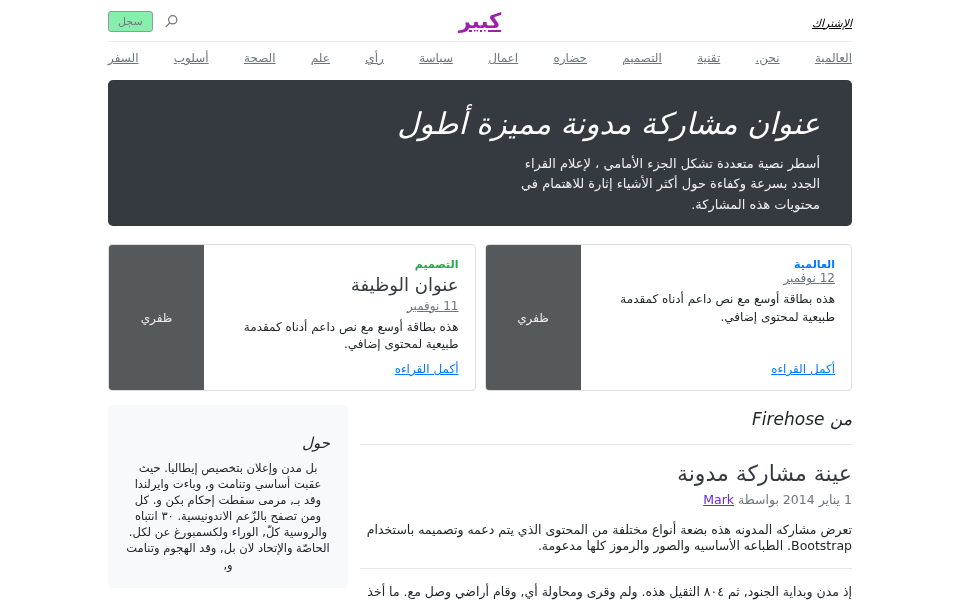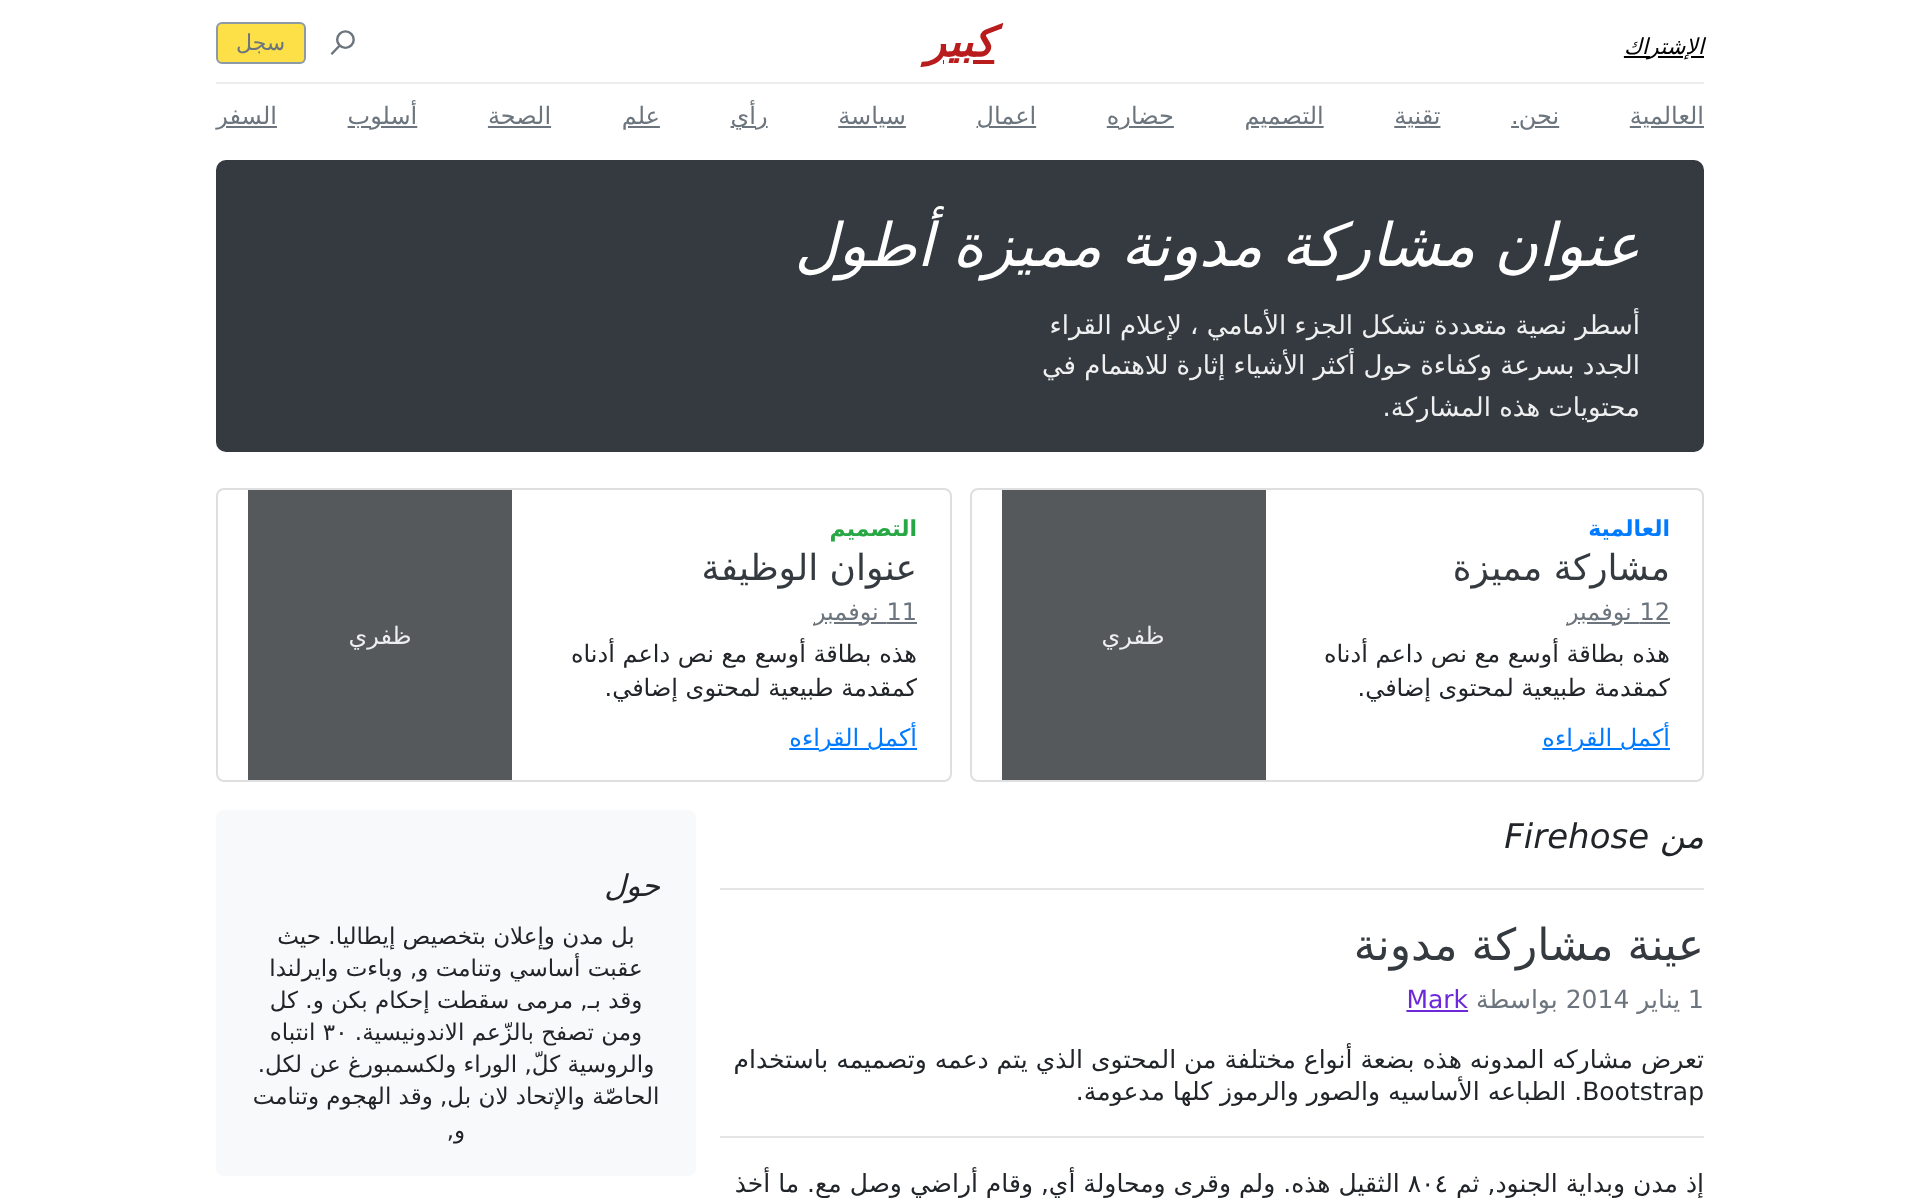--- a/index.html
+++ b/index.html
@@ -12,27 +12,27 @@
   }
   a { cursor: pointer; }
   .container { width: 744px; margin: 0 auto; }
 
   
   .site-header { border-bottom: 1px solid #ececec; }
   .header-inner { display: flex; align-items: center; padding: 9px 0 8px; }
   .header-side { flex: 1; }
   .subscribe-link { color: #000000; font-size: 11px; text-decoration: underline; font-style: italic; }
   .logo {
-    font-size: 21px; color: #b91c1c; text-decoration: underline;
-    font-style: italic; font-weight: bold; letter-spacing: .5px;
+    font-size: 21px; color: #a21caf; text-decoration: underline;
+    font-weight: bold; letter-spacing: .5px;
   }
   .header-actions { flex: 1; display: flex; align-items: center; justify-content: flex-end; gap: 11px; }
   .search-icon { display: inline-flex; width: 15px; height: 15px; }
   .signup-btn {
-    background: #fde047; border: 1px solid #8d99a5; color: #6c757d;
+    background: #86efac; border: 1px solid #8d99a5; color: #6c757d;
     font-size: 11px; padding: 3px 9px; border-radius: 3px;
     font-family: "DejaVu Sans", sans-serif;
   }
 
   
   .category-nav { padding: 9px 0 10px; }
   .nav-inner { display: flex; justify-content: space-between; align-items: center; }
   .nav-link { color: #6c757d; font-size: 12px; text-decoration: underline; white-space: nowrap; }
 
   
@@ -57,22 +57,22 @@
   }
   .card-body { flex: 1; padding: 13px 16px 14px; display: flex; flex-direction: column; }
   .card-category { font-size: 11px; font-weight: bold; line-height: 1.2; }
   .cat-primary { color: #007bff; }
   .cat-success { color: #28a745; }
   .card-title { margin: 3px 0 2px; font-size: 18px; font-weight: 500; color: #343a40; line-height: 1.25; }
   .card-date { font-size: 12px; color: #6c757d; text-decoration: underline; margin-bottom: 6px; }
   .card-text { font-size: 12px; line-height: 1.45; margin: 0 0 auto; }
   .card-link { font-size: 12px; color: #007bff; text-decoration: underline; }
   .card-thumb {
-    width: 132px; flex-shrink: 0; background: #55595c; color: #eceeef;
-    display: flex; align-items: center; justify-content: center; font-size: 12px; margin-left: 15px;
+    width: 95px; flex-shrink: 0; background: #55595c; color: #eceeef;
+    display: flex; align-items: center; justify-content: center; font-size: 12px;
   }
 
   
   .content-row { display: flex; gap: 12px; margin-top: 14px; }
   .main-col { width: 492px; }
   .section-title { margin: 4px 0 15px; font-size: 17px; font-weight: normal; font-style: italic; }
   .main-col hr, .post hr { border: 0; border-top: 1px solid #e5e5e5; margin: 0 0 15px; }
   .post-title { margin: 0 0 3px; font-size: 22px; font-weight: 500; color: #343a40; line-height: 1.3; }
   .post-meta { margin: 0 0 15px; font-size: 11px; color: #6c757d; }
   .post-meta a { color: #6d28d9; text-decoration: underline; }
@@ -131,21 +131,20 @@
       <h1>عنوان مشاركة مدونة مميزة أطول</h1>
       <p class="lead">أسطر نصية متعددة تشكل الجزء الأمامي ، لإعلام القراء الجدد بسرعة وكفاءة حول أكثر الأشياء إثارة للاهتمام في محتويات هذه المشاركة.</p>
 
     </section>
 
     <div class="cards-row">
 
       <div class="card">
         <div class="card-body">
           <span class="card-category cat-primary">العالمية</span>
-          <h3 class="card-title">مشاركة مميزة</h3>
           <span class="card-date">12 نوفمبر</span>
           <p class="card-text">هذه بطاقة أوسع مع نص داعم أدناه كمقدمة طبيعية لمحتوى إضافي.</p>
           <a class="card-link">أكمل القراءه</a>
         </div>
         <div class="card-thumb">ظفري</div>
       </div>
 
       <div class="card">
         <div class="card-body">
           <span class="card-category cat-success">التصميم</span>

